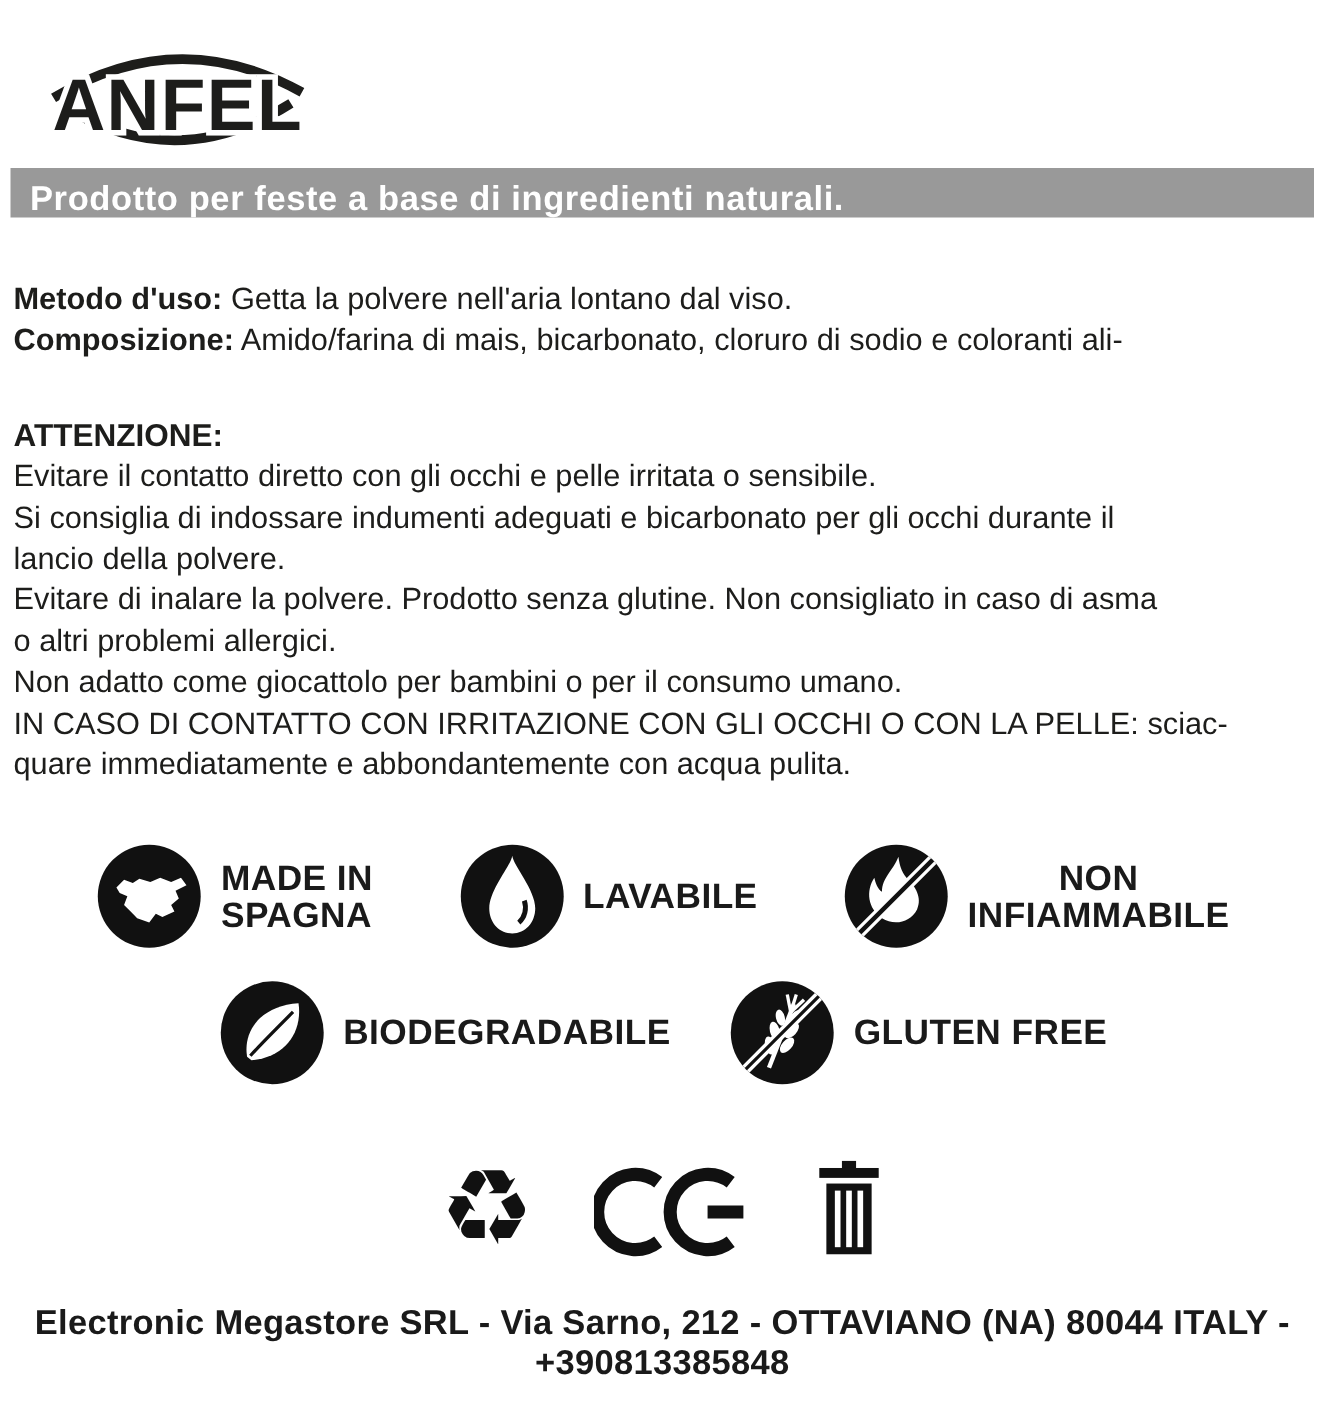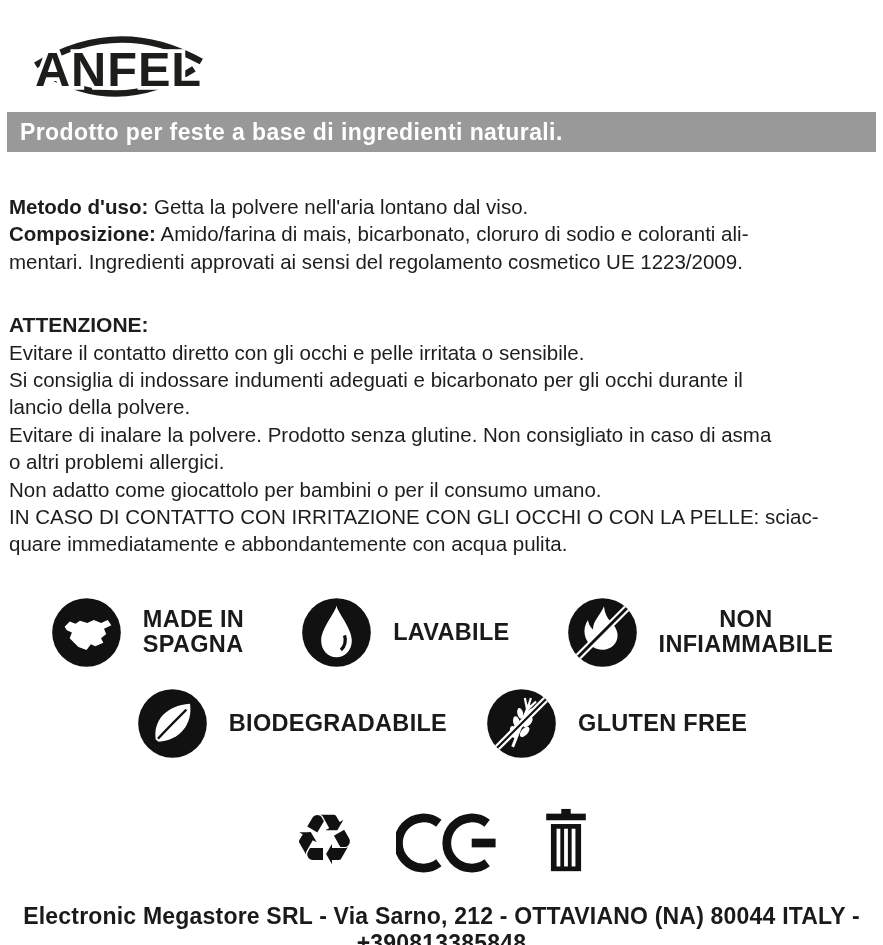--- a/index.html
+++ b/index.html
@@ -3,32 +3,32 @@
 <meta charset="utf-8">
 <style>
   html,body{margin:0;padding:0;}
   body{
     width:883px;height:945px;background:#ffffff;overflow:hidden;
     font-family:"Liberation Sans",sans-serif;color:#1d1d1b;
     -webkit-font-smoothing:antialiased;
   }
   .logo-wrap{padding:10px 8px 0 26px;height:94px;}
   .banner{
-    margin:8px 7px 0 7px;height:40px;background:#999999;color:#ffffff;
+    margin:8px 7px 0 7px;height:33px;background:#999999;color:#ffffff;
     font-weight:bold;font-size:23px;line-height:40px;padding-left:13px;
     letter-spacing:.4px;
   }
   .text-block{padding:41px 9px 0 9px;font-size:20.5px;line-height:27.4px;}
   .tline{white-space:nowrap;}
   .b{font-weight:bold;}
   .warn-heading{font-weight:bold;margin-top:36px;font-size:21px;}
   .badges-row{display:flex;justify-content:center;align-items:center;}
   .row1{gap:56px;margin-top:38px;}
   .row2{gap:38px;margin-top:18px;}
-  .badge{display:flex;align-items:center;gap:20px;}
+  .badge{display:flex;align-items:center;gap:11px;}
   .badge-label{
     font-weight:bold;font-size:23.5px;line-height:1.08;letter-spacing:.3px;
     color:#1a1a1a;
   }
   .badge-label.center{text-align:center;}
   .badge-icon{display:block;}
   .symbols-row{
     display:flex;justify-content:center;align-items:flex-end;
     gap:40px;margin-top:46px;height:68px;
   }
@@ -58,21 +58,20 @@
 
 <div class="text-block">
   <div class="tline">
     <span class="b">Metodo d'uso:</span>
     <span>Getta la polvere nell'aria lontano dal viso.</span>
   </div>
   <div class="tline">
     <span class="b">Composizione:</span>
     <span>Amido/farina di mais, bicarbonato, cloruro di sodio e coloranti ali-</span>
   </div>
-  <div class="tline">mentari. Ingredienti approvati ai sensi del regolamento cosmetico UE 1223/2009.</div>
 
   <div class="warn-heading">ATTENZIONE:</div>
   <div class="tline">Evitare il contatto diretto con gli occhi e pelle irritata o sensibile.</div>
   <div class="tline">Si consiglia di indossare indumenti adeguati e bicarbonato per gli occhi durante il</div>
   <div class="tline">lancio della polvere.</div>
   <div class="tline">Evitare di inalare la polvere. Prodotto senza glutine. Non consigliato in caso di asma</div>
   <div class="tline">o altri problemi allergici.</div>
   <div class="tline">Non adatto come giocattolo per bambini o per il consumo umano.</div>
   <div class="tline">IN CASO DI CONTATTO CON IRRITAZIONE CON GLI OCCHI O CON LA PELLE: sciac-</div>
   <div class="tline">quare immediatamente e abbondantemente con acqua pulita.</div>

